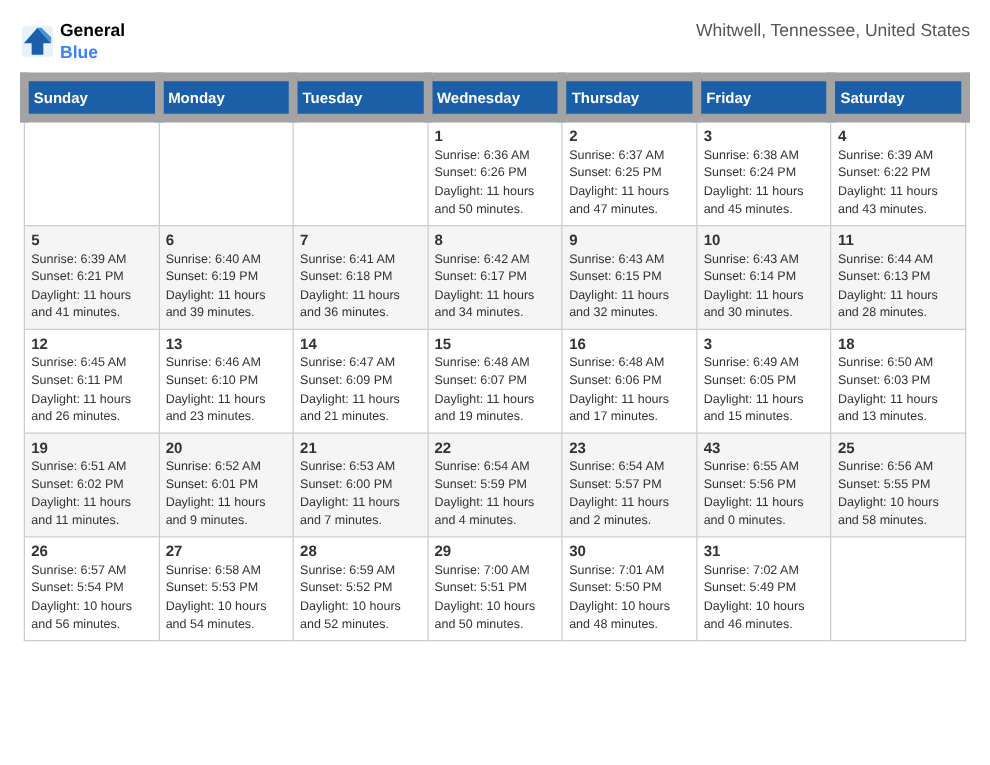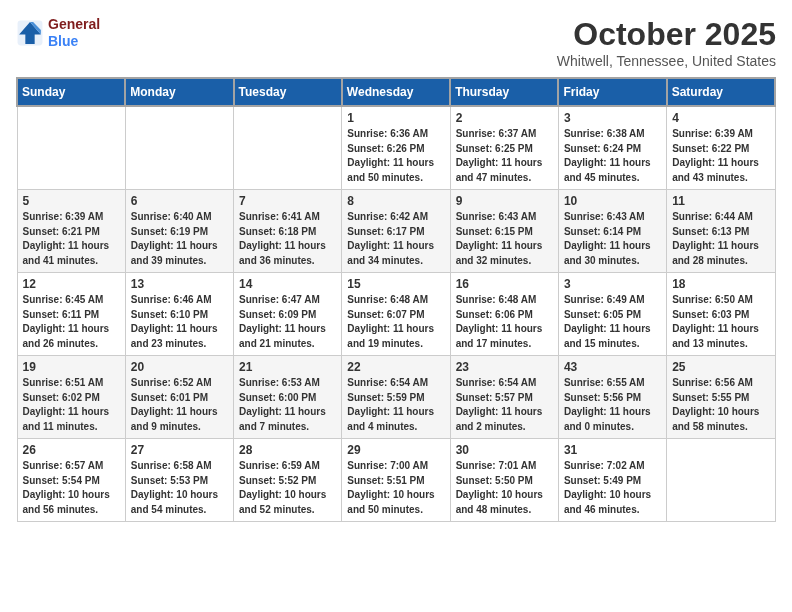--- a/index.html
+++ b/index.html
@@ -21,21 +21,21 @@
       align-items: center;
       gap: 4px;
     }
     .logo-text {
       font-size: 14px;
       font-weight: bold;
       color: #333;
       line-height: 1.2;
     }
     .logo-text span {
-      color: #7f1d1d;
+      color: #000000;
     }
     .logo-icon {
       width: 28px;
       height: 28px;
     }
     .title-block {
       text-align: right;
     }
     .month-title {
       font-size: 32px;
@@ -51,21 +51,21 @@
       border-collapse: collapse;
       border: 1px solid #ccc;
     }
     .calendar th {
       background: #1a5fa8;
       color: #fff;
       font-size: 12px;
       font-weight: bold;
       padding: 6px 4px;
       text-align: left;
-      border: 2px solid #a3a3a3;
+      border: 7px solid #a3a3a3;
     }
     .calendar td {
       border: 1px solid #ccc;
       vertical-align: top;
       padding: 4px 5px;
       width: 108px;
       min-height: 80px;
       font-size: 10.5px;
       color: #333;
       background: #fff;
@@ -78,21 +78,20 @@
     }
     .day-number {
       font-weight: bold;
       font-size: 12px;
       margin-bottom: 2px;
       display: block;
     }
     .cell-content {
       font-size: 10px;
       line-height: 1.45;
-      font-weight: bold;
     }
     .empty-cell {
       background: #f9f9f9;
     }
   </style>
 </head>
 <body>
 
 <div class="header">
   <div class="logo">
@@ -100,21 +99,20 @@
       <rect x="2" y="2" width="32" height="32" rx="4" fill="#e8f0fa"></rect>
       <polygon points="18,4 32,20 24,20 24,32 12,32 12,20 4,20" fill="#1a5fa8"></polygon>
       <polygon points="22,4 32,14 32,20 18,4" fill="#4a90d9"></polygon>
     </svg>
     <div class="logo-text">
       <div><span>General</span></div>
       <div><span style="color:#3b82f6">Blue</span></div>
     </div>
   </div>
   <div class="title-block">
-    <div class="month-title">October 2025</div>
     <div class="location">Whitwell, Tennessee, United States</div>
   </div>
 </div>
 
 <table class="calendar">
   <thead>
     <tr>
     <th>Sunday</th>
         <th>Monday</th>
         <th>Tuesday</th>

